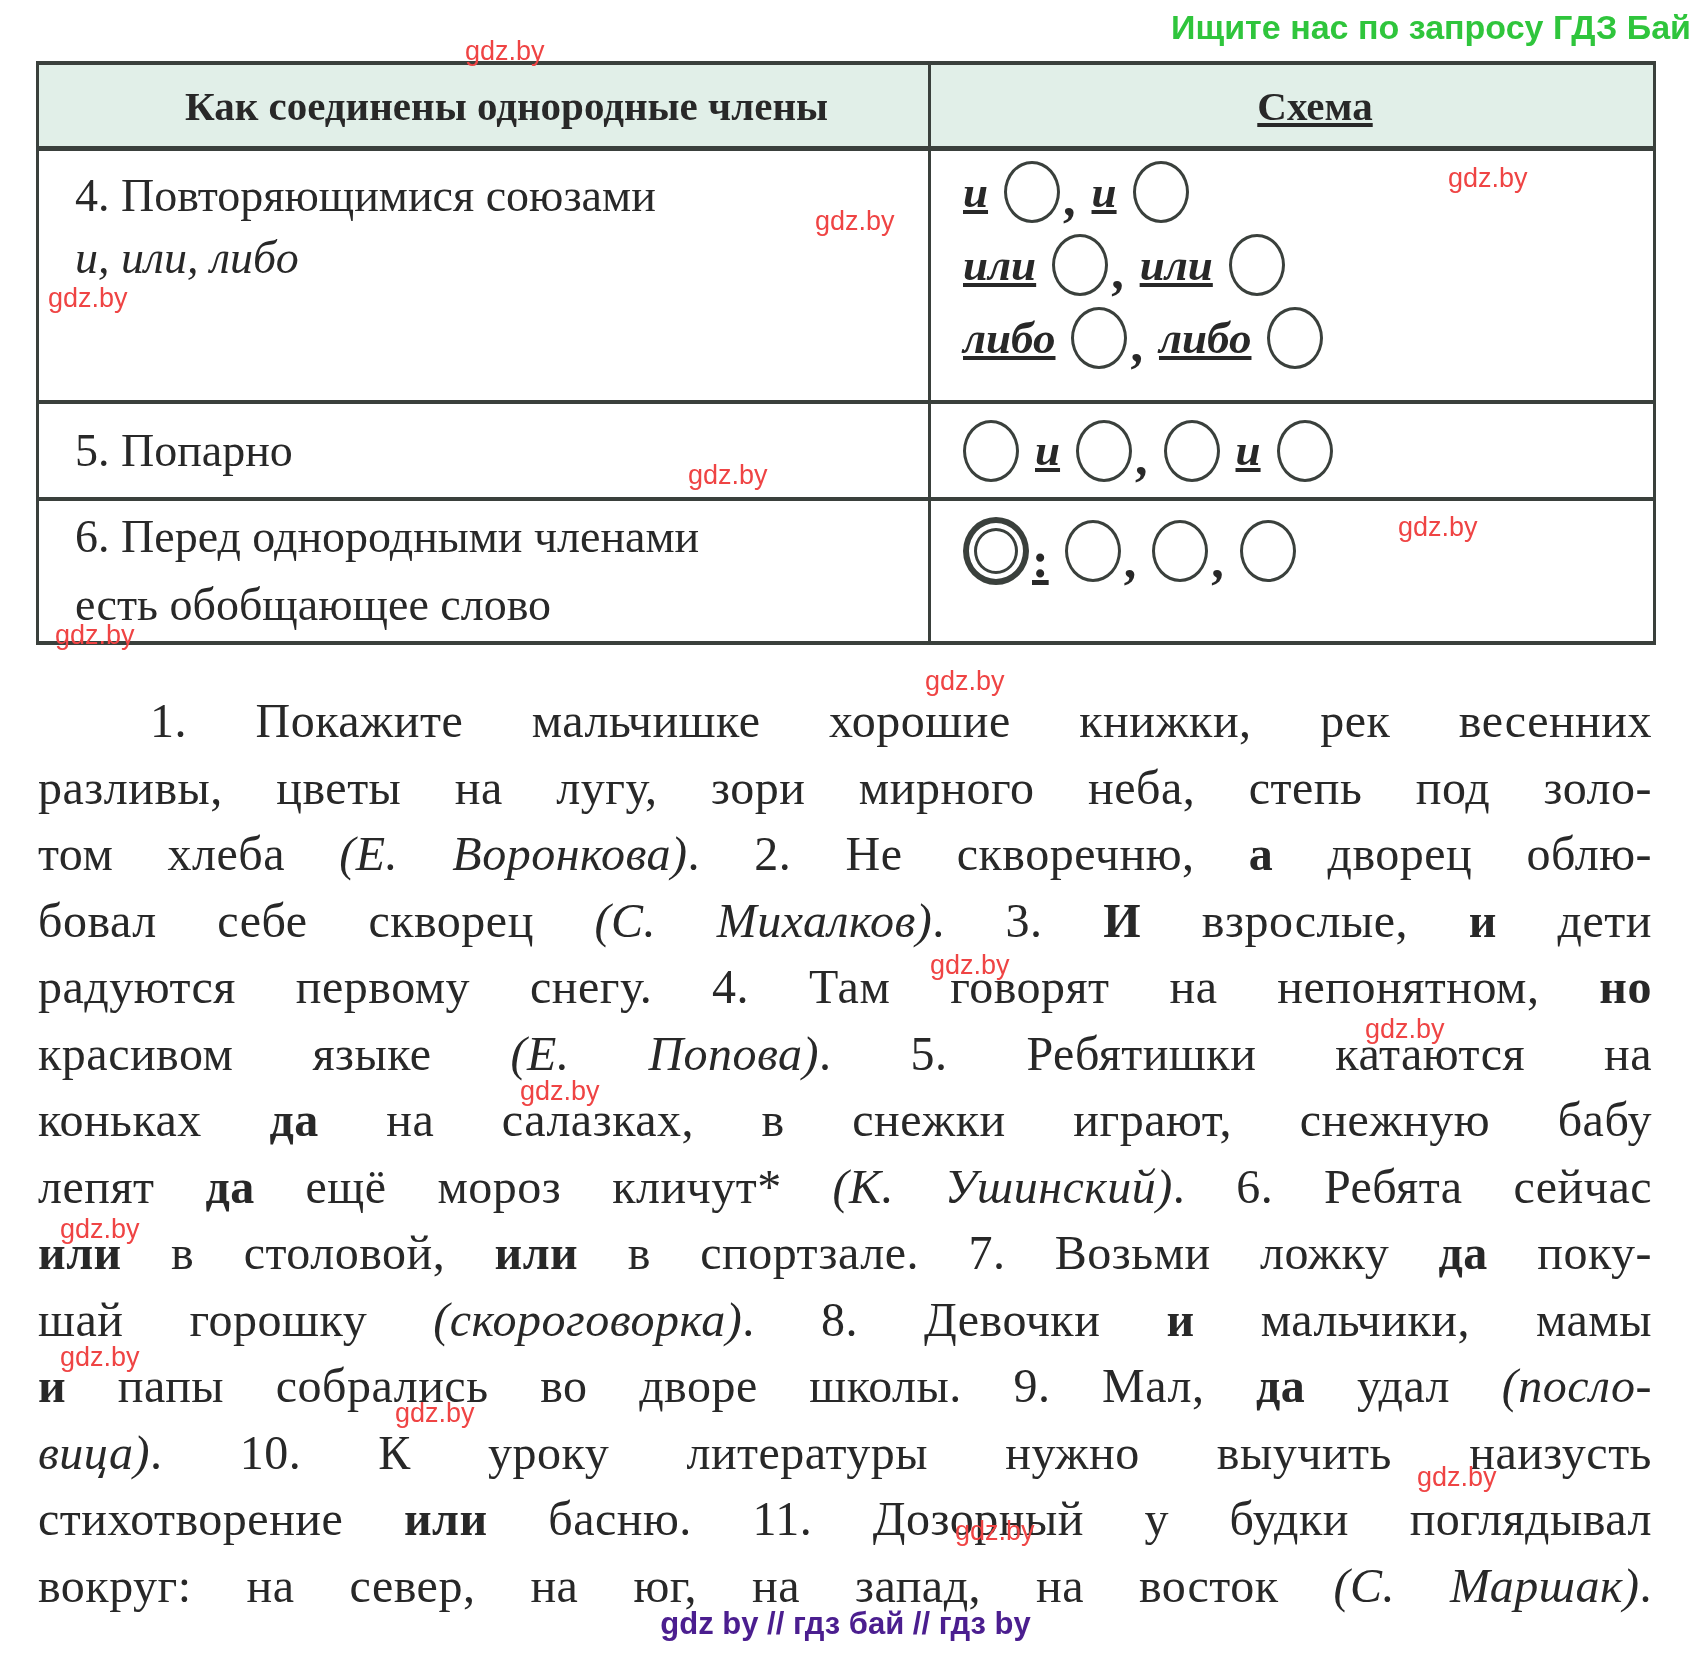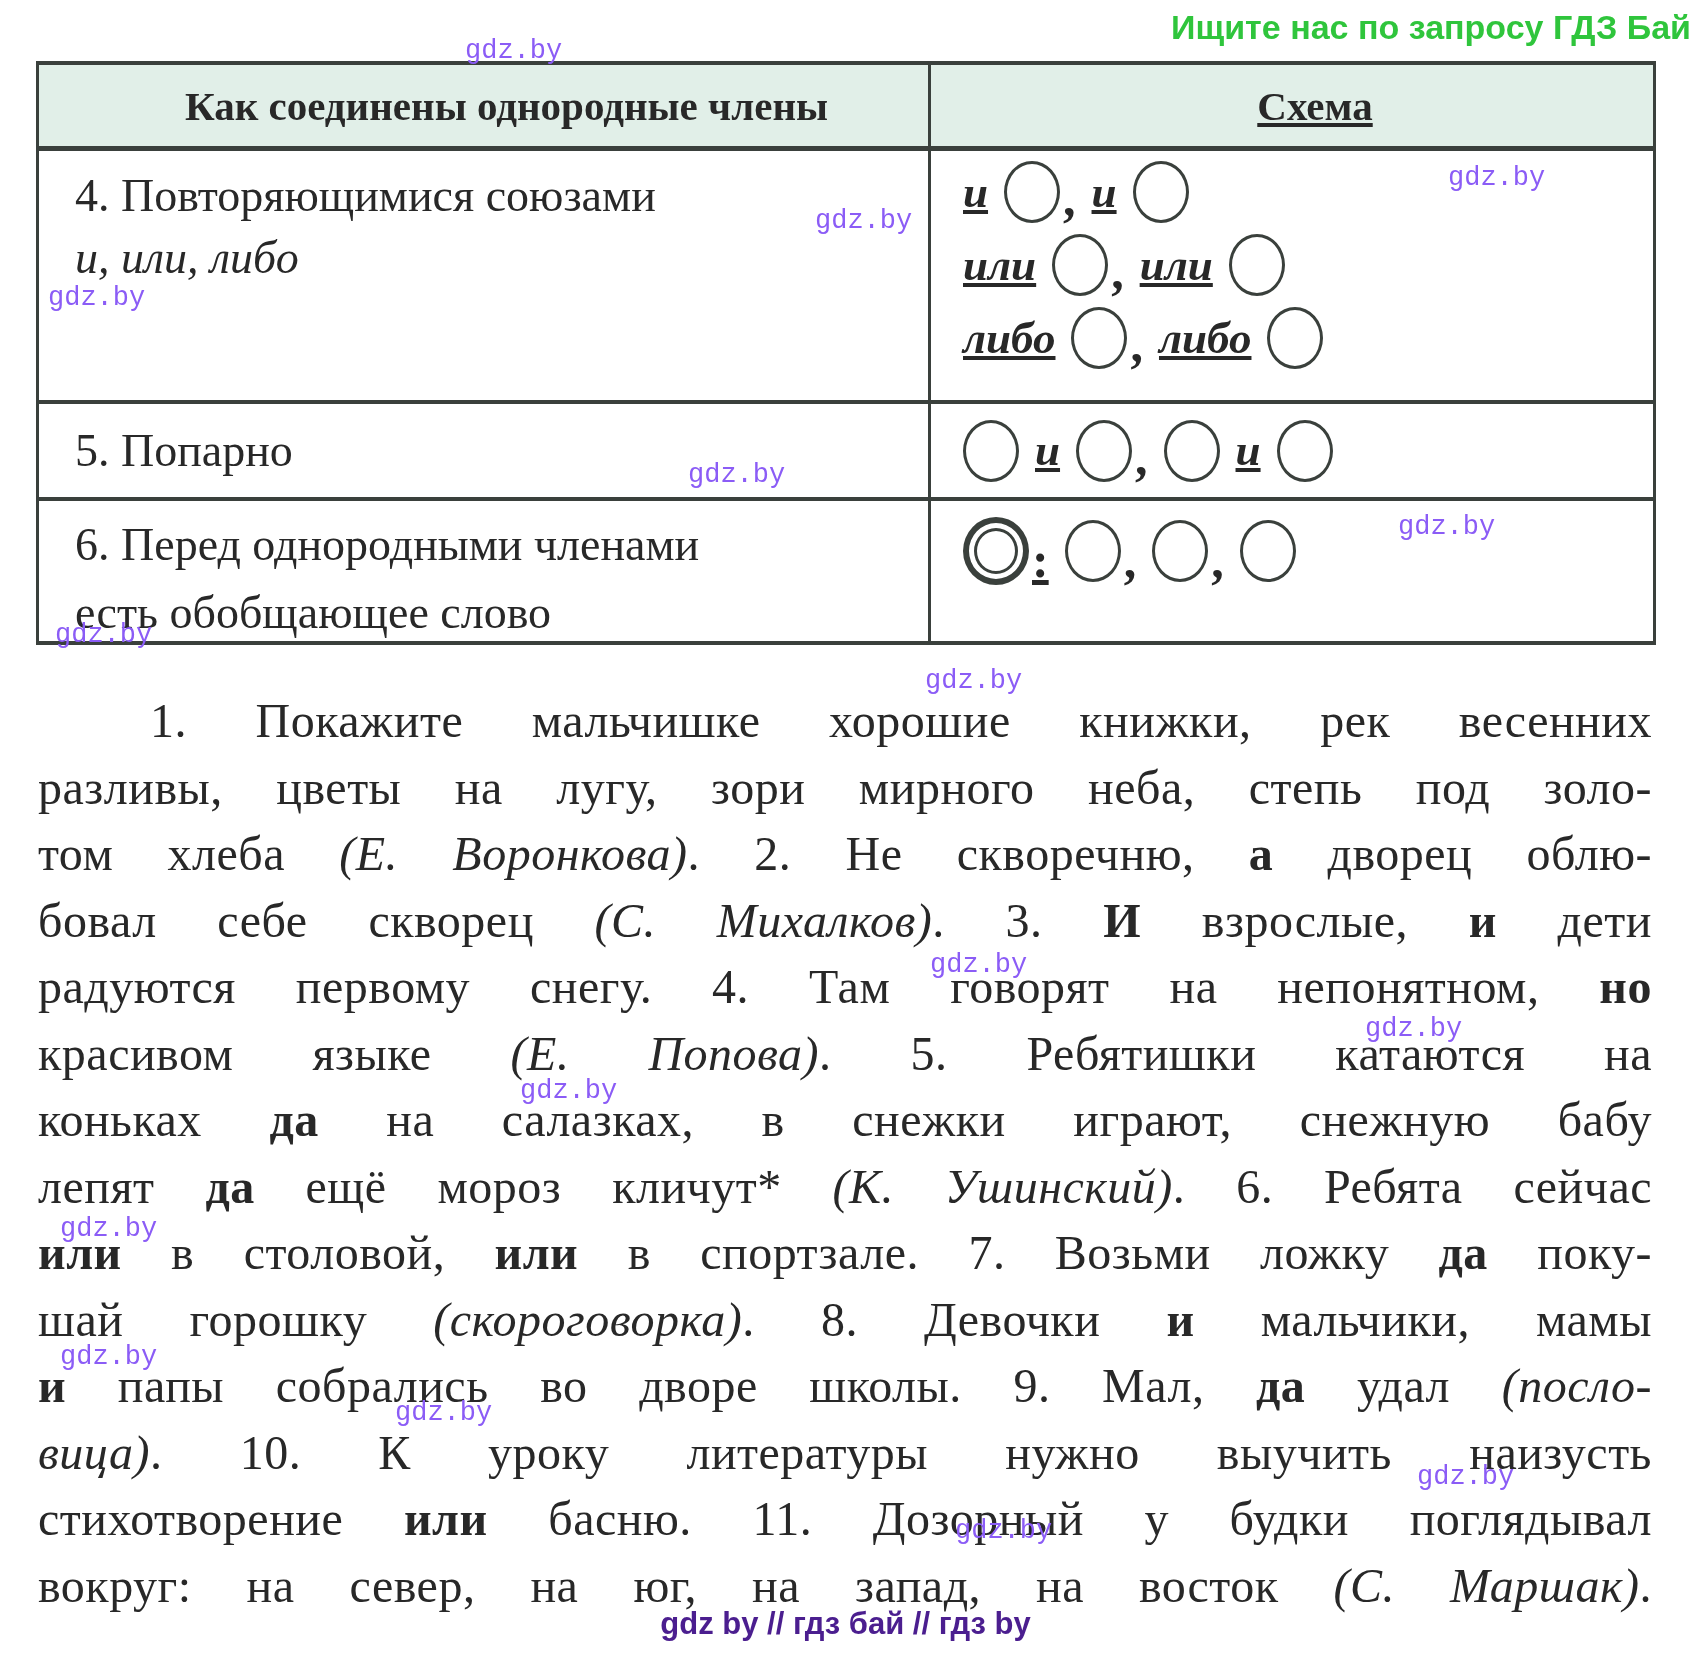--- a/index.html
+++ b/index.html
@@ -39,21 +39,21 @@
     height:86px;border-bottom:5px solid var(--line);
     background:var(--hdr-bg);
     display:flex;align-items:center;justify-content:center;
     font-weight:bold;font-size:41px;
   }
   .r0{height:253px;border-bottom:4px solid var(--line);}
   .r1{height:97px;border-bottom:4px solid var(--line);}
   .r2{height:140px;}
   .label-cell{padding:14px 18px 0 36px;}
   .r1.label-cell{display:flex;align-items:center;padding-top:0;}
-  .r2.label-cell{padding-top:10px;}
+  .r2.label-cell{padding-top:2px;}
   .llabel{font-size:46px;line-height:62px;}
   .r2 .llabel{line-height:68px;}
   .llabel.bi{font-weight:normal;font-style:italic;}
   .schema-cell{padding:10px 6px 0 32px;}
   .r1.schema-cell{display:flex;align-items:center;padding-top:0;}
   .schema-line{display:flex;align-items:center;gap:16px;margin-bottom:11px;}
   .r1 .schema-line,.r2 .schema-line{margin-bottom:0;}
   .r2.schema-cell{padding-top:16px;}
   .circ{
     flex:none;width:56px;height:62px;
@@ -81,22 +81,22 @@
     height:66.5px;line-height:66.5px;
     text-align:justify;text-align-last:justify;
     white-space:normal;
   }
   .ex-line.indent{text-indent:112px;}
   .ex-line .b{font-weight:bold;}
   .ex-line .i{font-style:italic;}
   
   .wm{
     position:absolute;
-    font-family:Liberation Mono, monospace;
-    font-size:27px;color:#8b5cf6;
+    font-family:Liberation Sans, sans-serif;
+    font-size:27px;color:#ef4444;
   }
   
   .pfooter{
     position:absolute;top:1606px;left:0;width:100%;
     text-align:center;
     font-family:"Liberation Sans",sans-serif;
     font-size:31px;font-weight:bold;
     color:var(--footer-purple);
   }
 </style>

